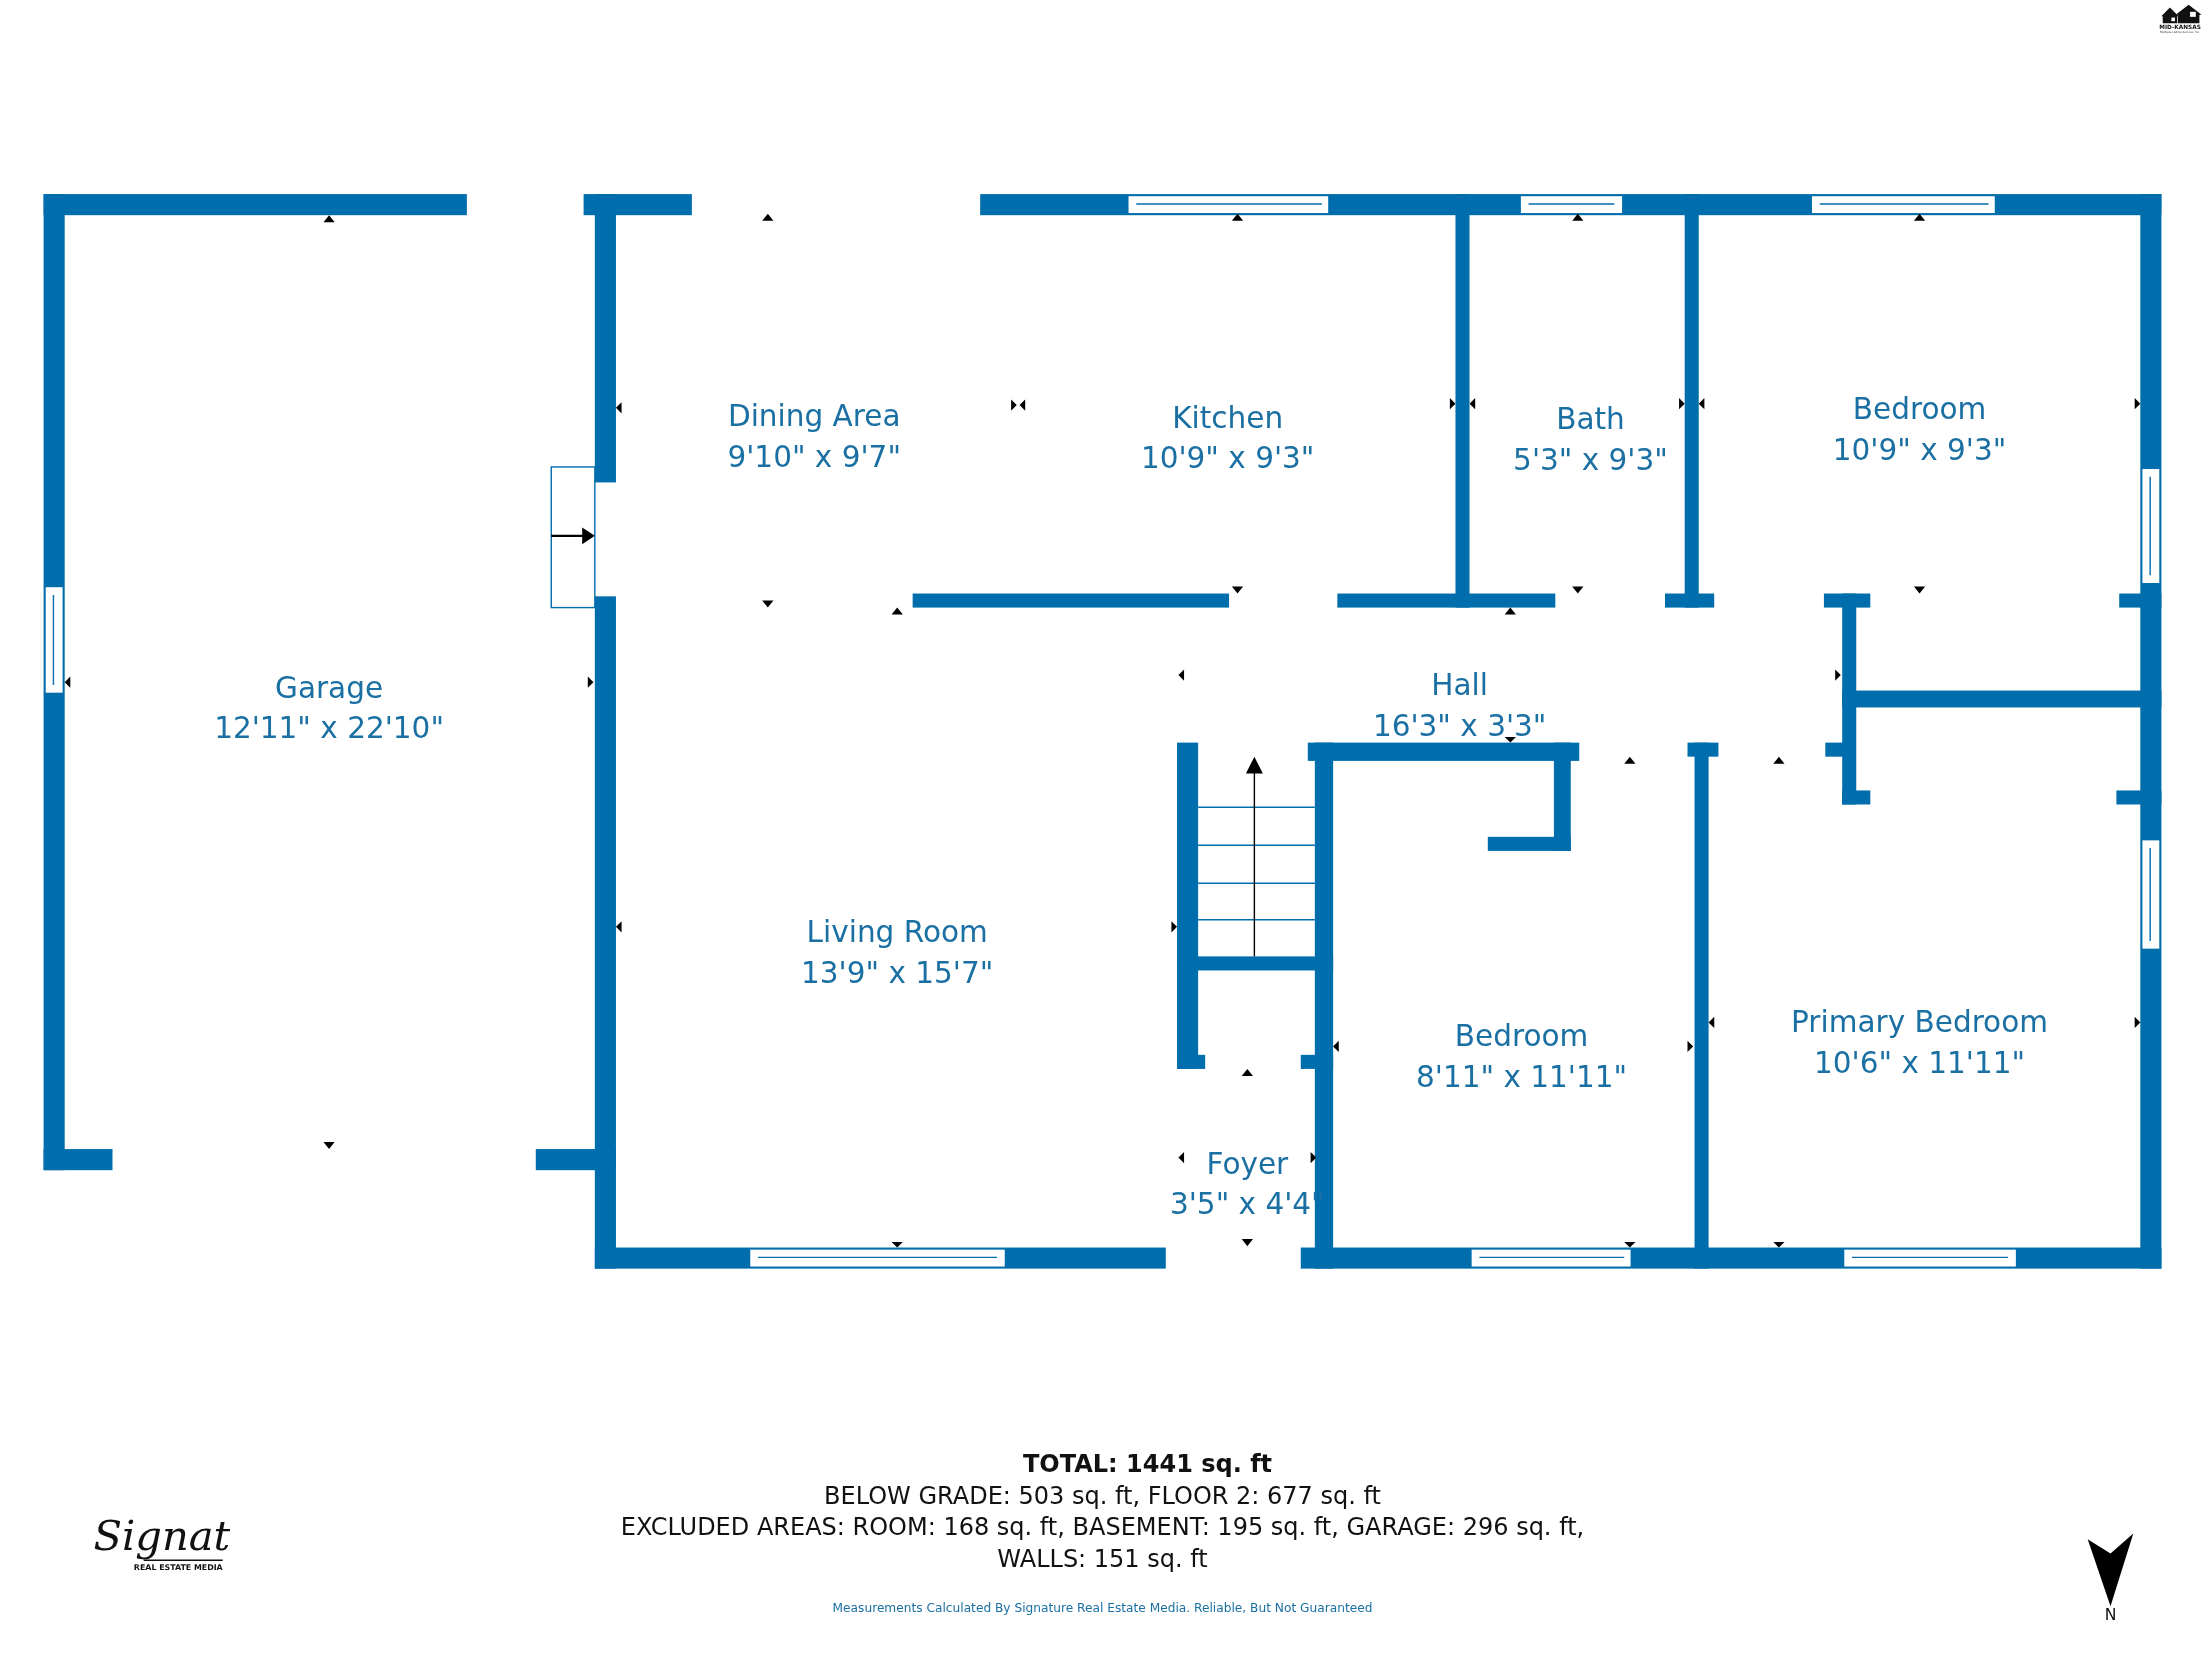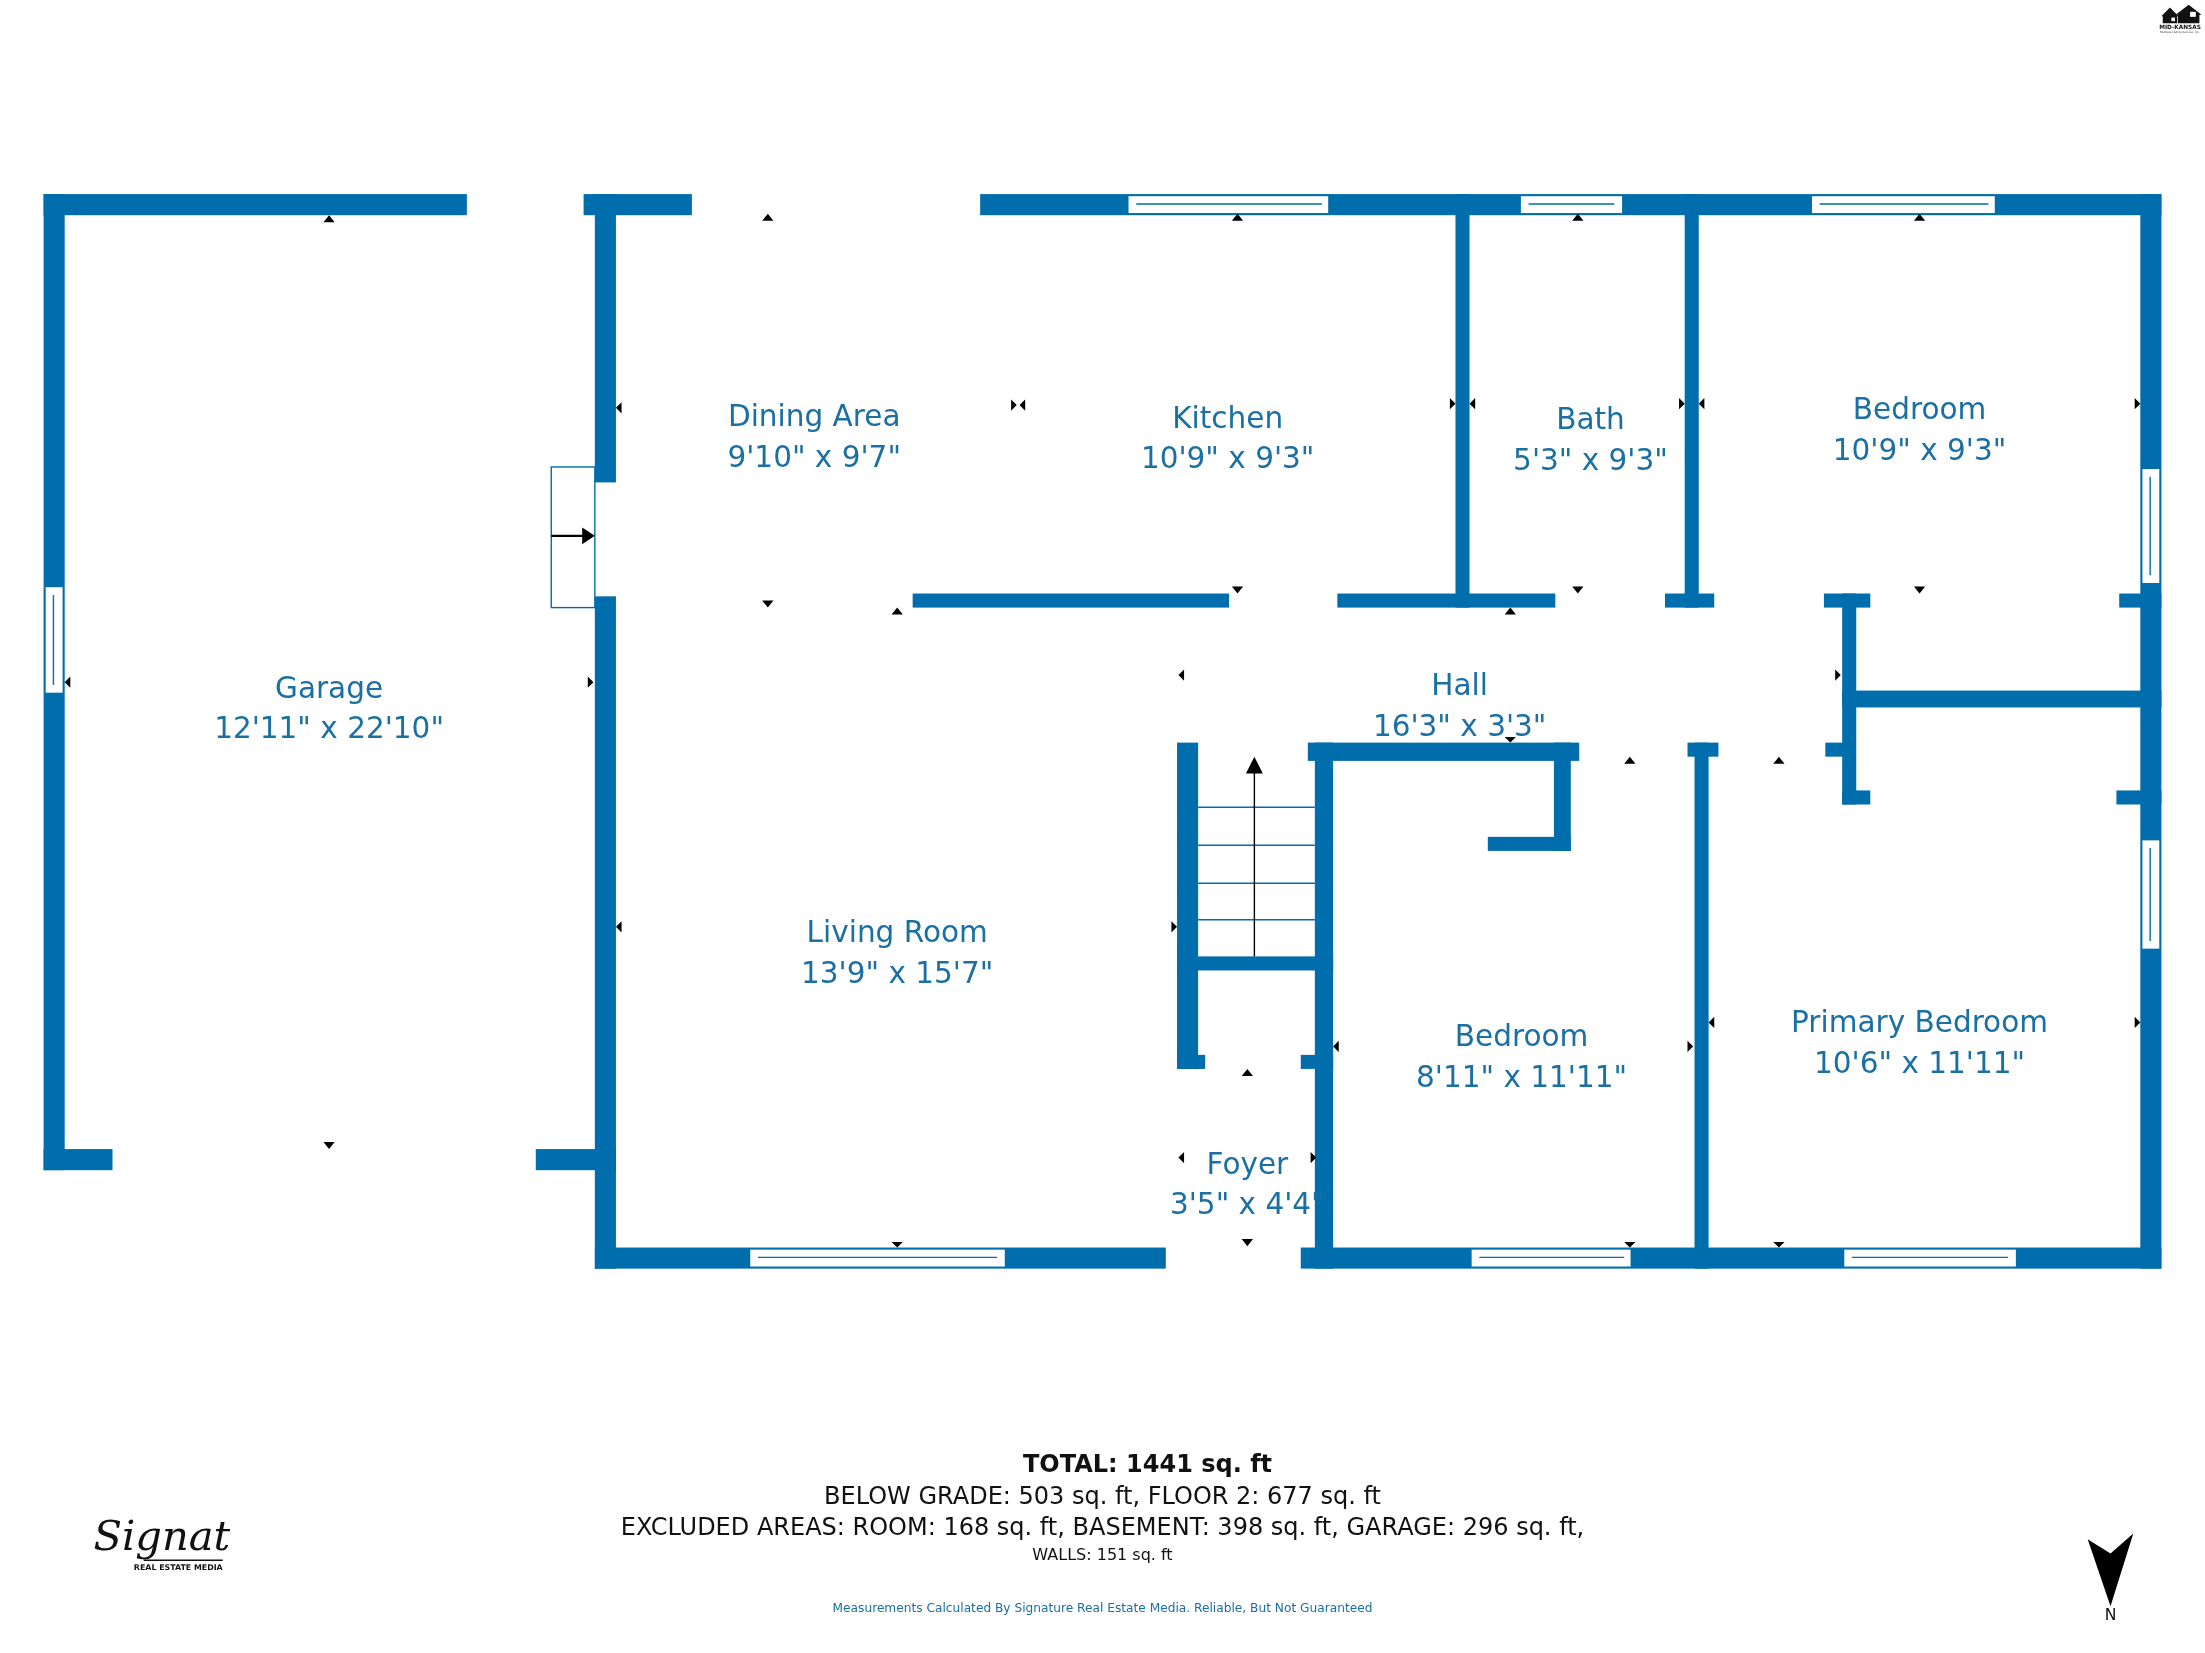--- a/index.html
+++ b/index.html
@@ -3,21 +3,21 @@
 <meta charset="utf-8">
 <style>
   html, body { margin:0; padding:0; background:#ffffff; }
   body { width:2205px; height:1654px; position:relative; overflow:hidden; font-family:"DejaVu Sans", "Liberation Sans", sans-serif; }
   #plan { position:absolute; left:0; top:0; width:2205px; height:1654px; }
   .room-label { fill:#1a6fa3; font-family:"DejaVu Sans", sans-serif; font-size:21px; text-anchor:middle; }
   .summary { position:absolute; left:0; width:2205px; text-align:center; color:#111; font-family:"DejaVu Sans", sans-serif; }
   #sum-total { top:1450px; font-size:24px; font-weight:bold;padding-left:45px; }
   #sum-l1 { top:1482px; font-size:24px; }
   #sum-l2 { top:1513px; font-size:24px; }
-  #sum-l3 { top:1545px; font-size:16px; }
+  #sum-l3 { top:1545px; font-size:24px; }
   #disclaimer { top:1601px; font-size:12.2px; color:#1a6fa3; }
   #logo-sig { position:absolute; left:79px; top:1500px; width:151px; height:79px; }
   #mls-logo { position:absolute; left:2157px; top:2.9px; width:46px; height:32px; }
   #north { position:absolute; left:2082px; top:1529px; width:57px; height:93px; }
 </style>
 </head>
 <body>
 
 <svg id="mls-logo" viewBox="0 0 64 44">
   <g fill="#111">
@@ -174,21 +174,21 @@
       <polygon points="1518,723 1522,727 1518,731"></polygon>
     <polygon points="883,765 887,760 891,765"></polygon>
       <polygon points="883,881 887,886 891,881"></polygon>
     <polygon points="842,819 838,823 842,827"></polygon>
       <polygon points="932,819 936,823 932,827"></polygon>
   </g>
 </svg>
 
 <div class="summary" id="sum-total">TOTAL: 1441 sq. ft</div>
 <div class="summary" id="sum-l1">BELOW GRADE: 503 sq. ft, FLOOR 2: 677 sq. ft</div>
-<div class="summary" id="sum-l2">EXCLUDED AREAS: ROOM: 168 sq. ft, BASEMENT: 398 sq. ft, GARAGE: 296 sq. ft,</div>
+<div class="summary" id="sum-l2">EXCLUDED AREAS: ROOM: 168 sq. ft, BASEMENT: 195 sq. ft, GARAGE: 296 sq. ft,</div>
 <div class="summary" id="sum-l3">WALLS: 151 sq. ft</div>
 <div class="summary" id="disclaimer">Measurements Calculated By Signature Real Estate Media. Reliable, But Not Guaranteed</div>
 
 <svg id="logo-sig" viewBox="0 0 210 110">
   <text x="20" y="70" font-size="58" font-style="italic" font-family="DejaVu Serif, serif" fill="#111">Signature</text>
   <line x1="90" y1="84" x2="200" y2="84" stroke="#111" stroke-width="2"></line>
   <text x="200" y="97" font-size="11" font-weight="bold" text-anchor="end" font-family="DejaVu Sans, sans-serif" fill="#111">REAL ESTATE MEDIA</text>
 </svg>
 
 <svg id="north" viewBox="0 0 80 130">

